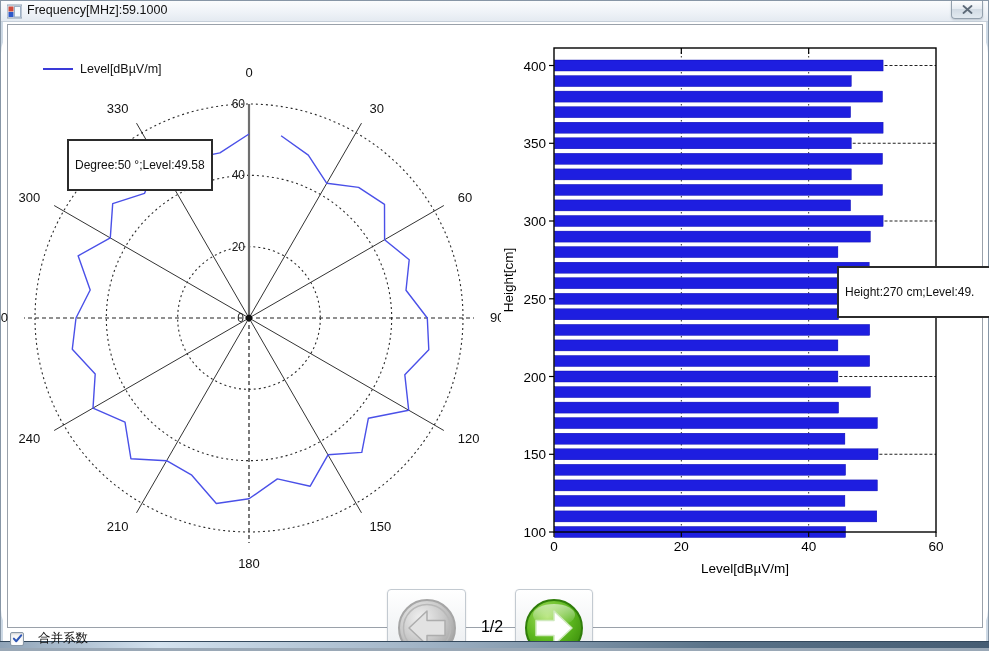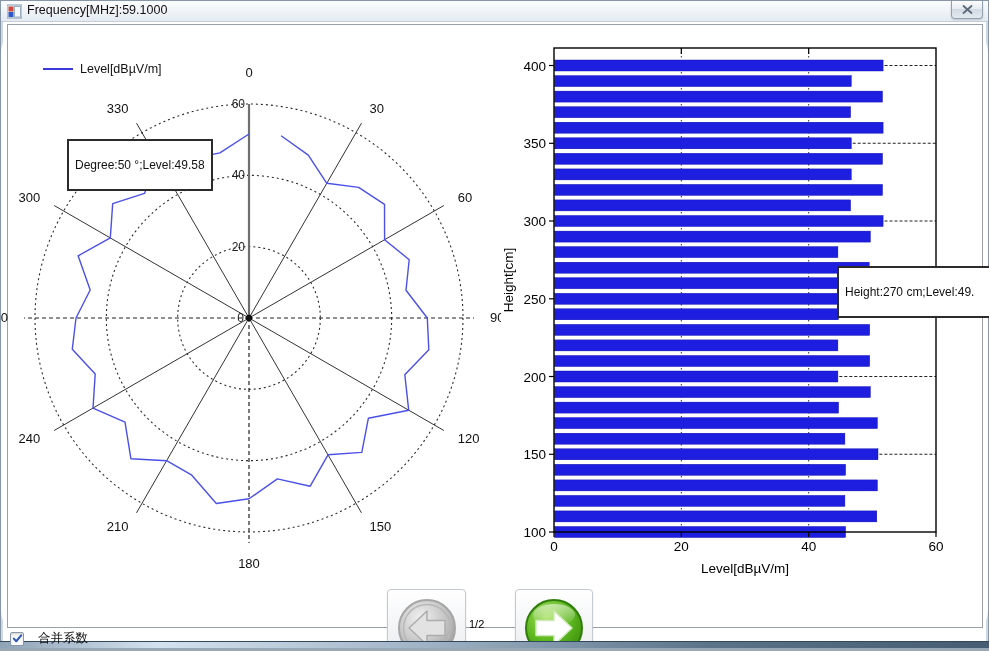--- a/index.html
+++ b/index.html
@@ -50,22 +50,22 @@
   .nav-btn{
     position:absolute;padding:0;cursor:pointer;
     border:1px solid #c3cad1;border-radius:4px;
     background:linear-gradient(#ffffff,#f0f2f4 60%,#e7eaee);
     box-shadow:0 1px 2px rgba(0,0,0,.12);
     display:flex;align-items:center;justify-content:center;
   }
   .nav-btn.prev{left:386px;top:567px;width:79px;height:77px;}
   .nav-btn.next{left:514px;top:567px;width:78px;height:77px;}
   .page-indicator{
-    position:absolute;left:468px;top:596px;width:46px;text-align:left;
-    font-size:11px;color:#000;
+    position:absolute;left:468px;top:596px;width:46px;text-align:center;
+    font-size:16px;color:#000;
   }
   .checkbox-row{
     position:absolute;left:9px;top:608px;display:flex;align-items:center;gap:6px;cursor:pointer;z-index:5;
   }
   .checkbox-box{
     width:14px;height:14px;border:1px solid #8a99a8;border-radius:2px;
     background:linear-gradient(#f4f4f4,#fff);
     display:flex;align-items:center;justify-content:center;
     box-shadow:inset 0 1px 2px rgba(0,0,0,.15);
   }

